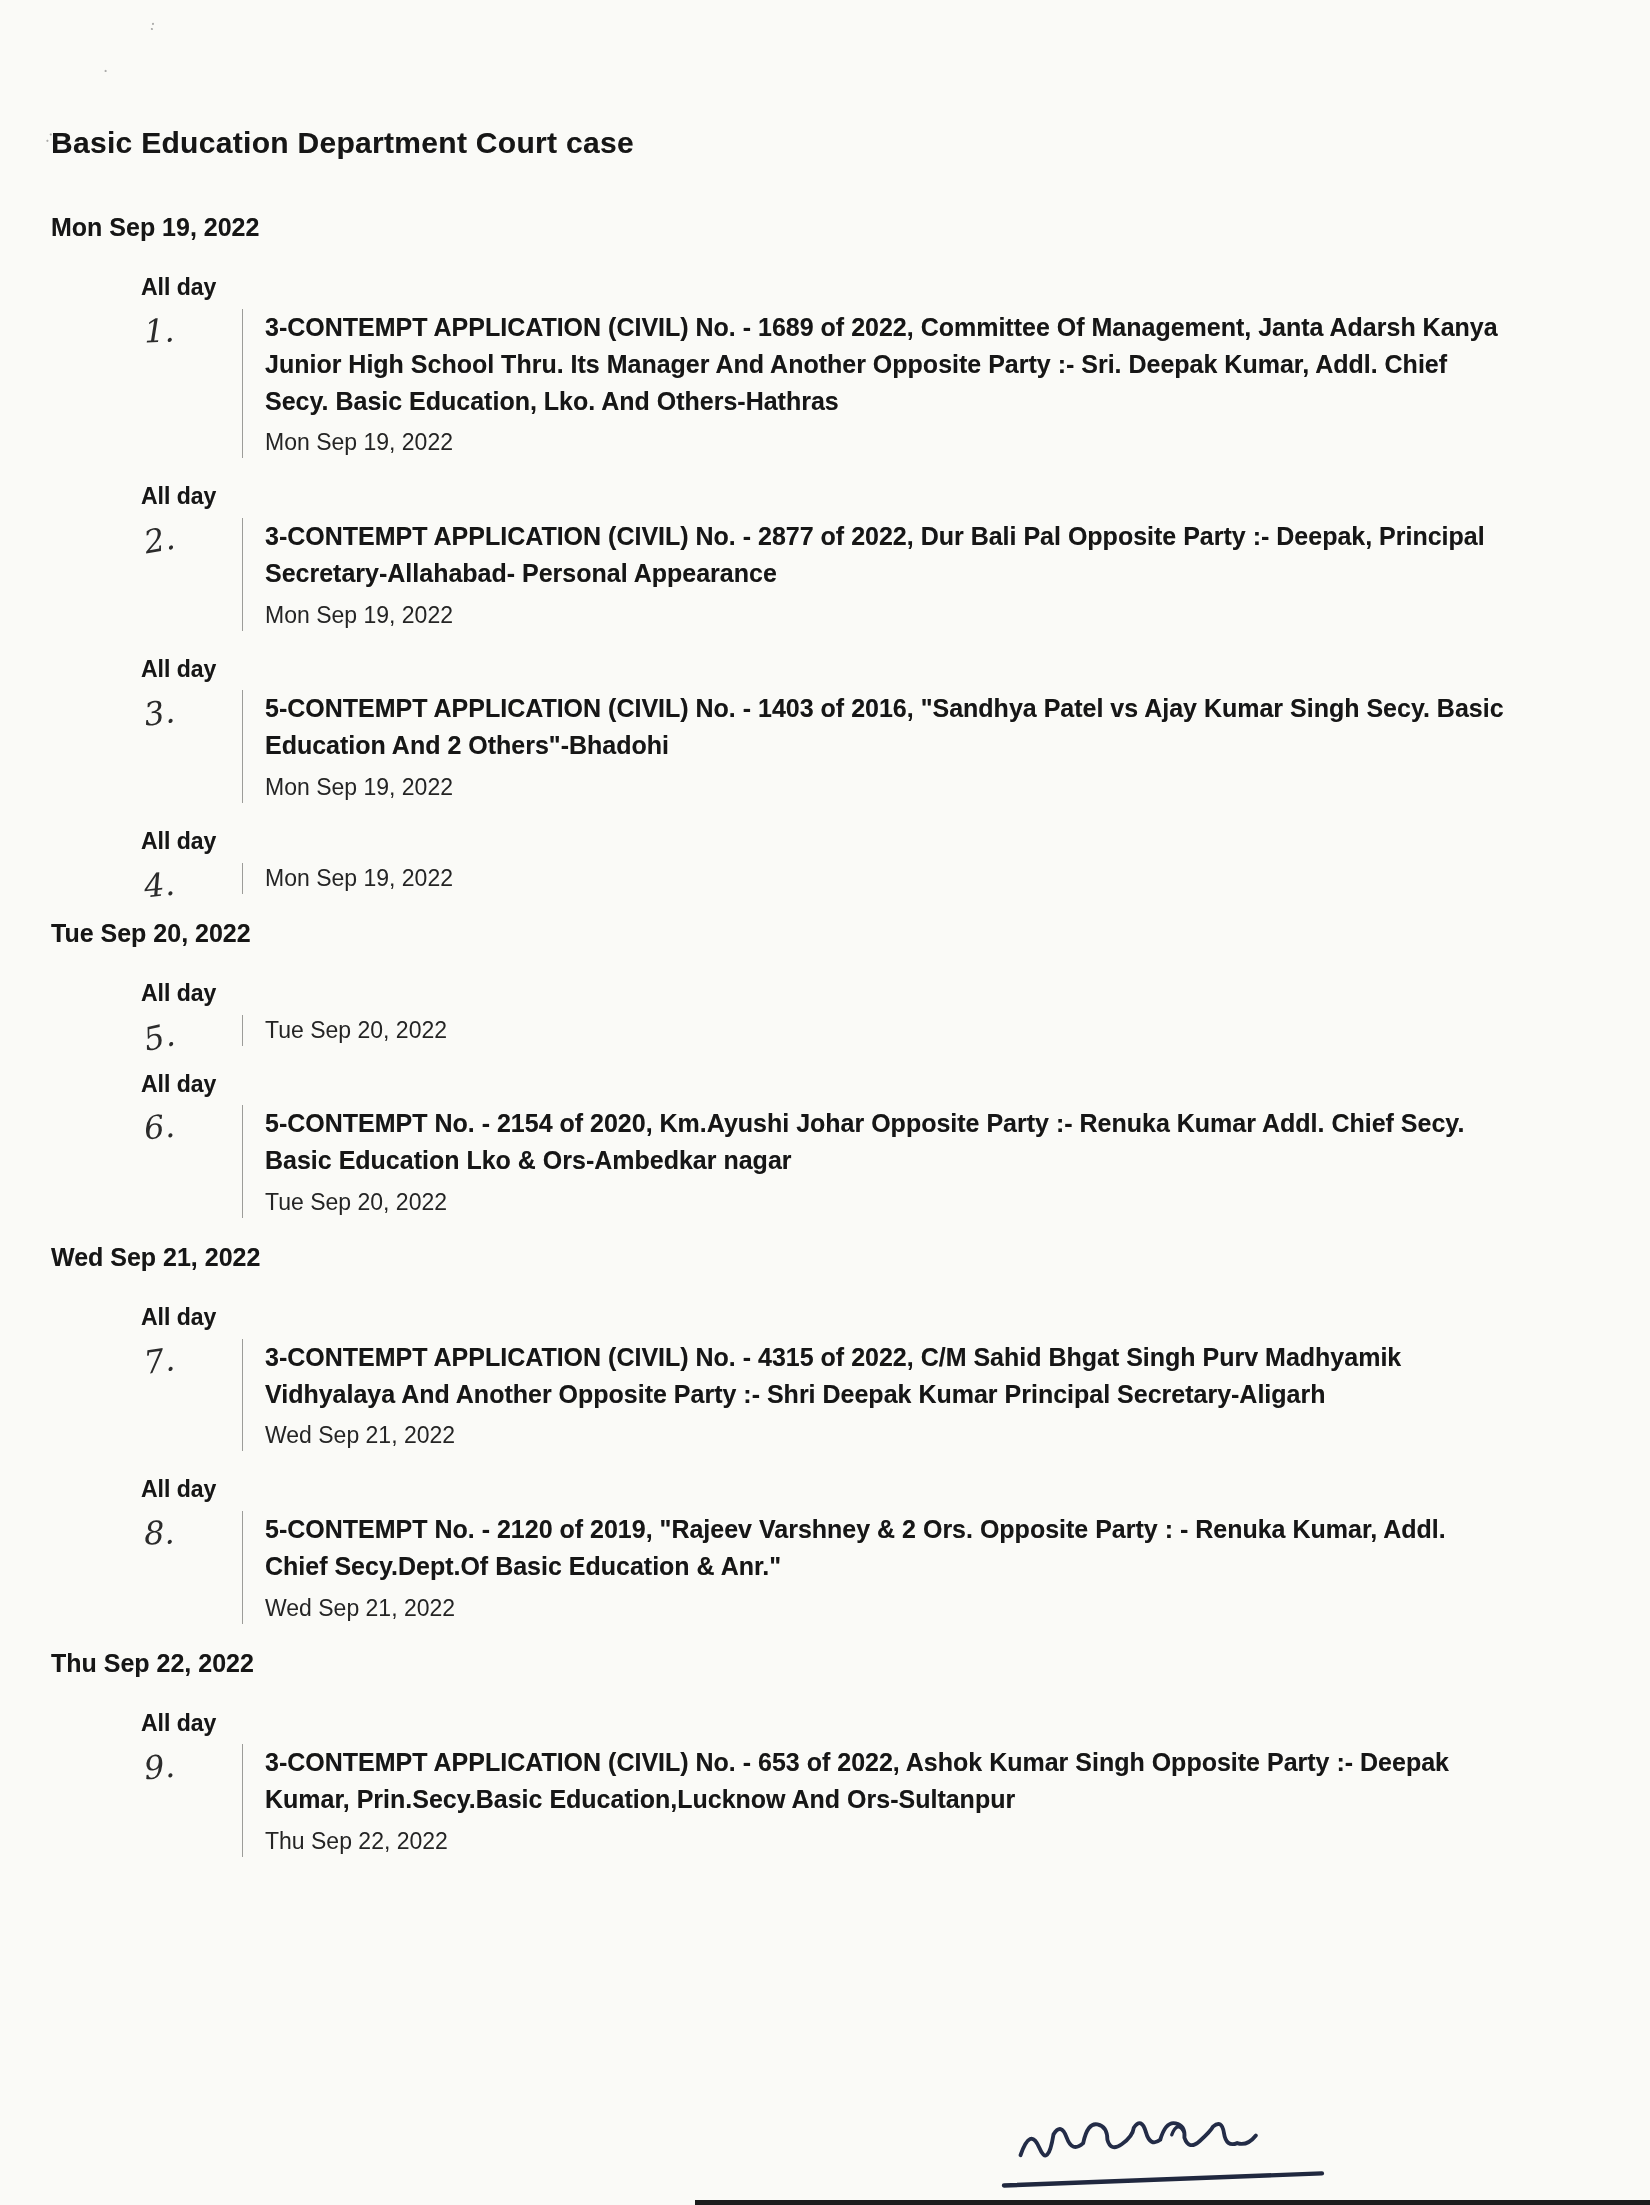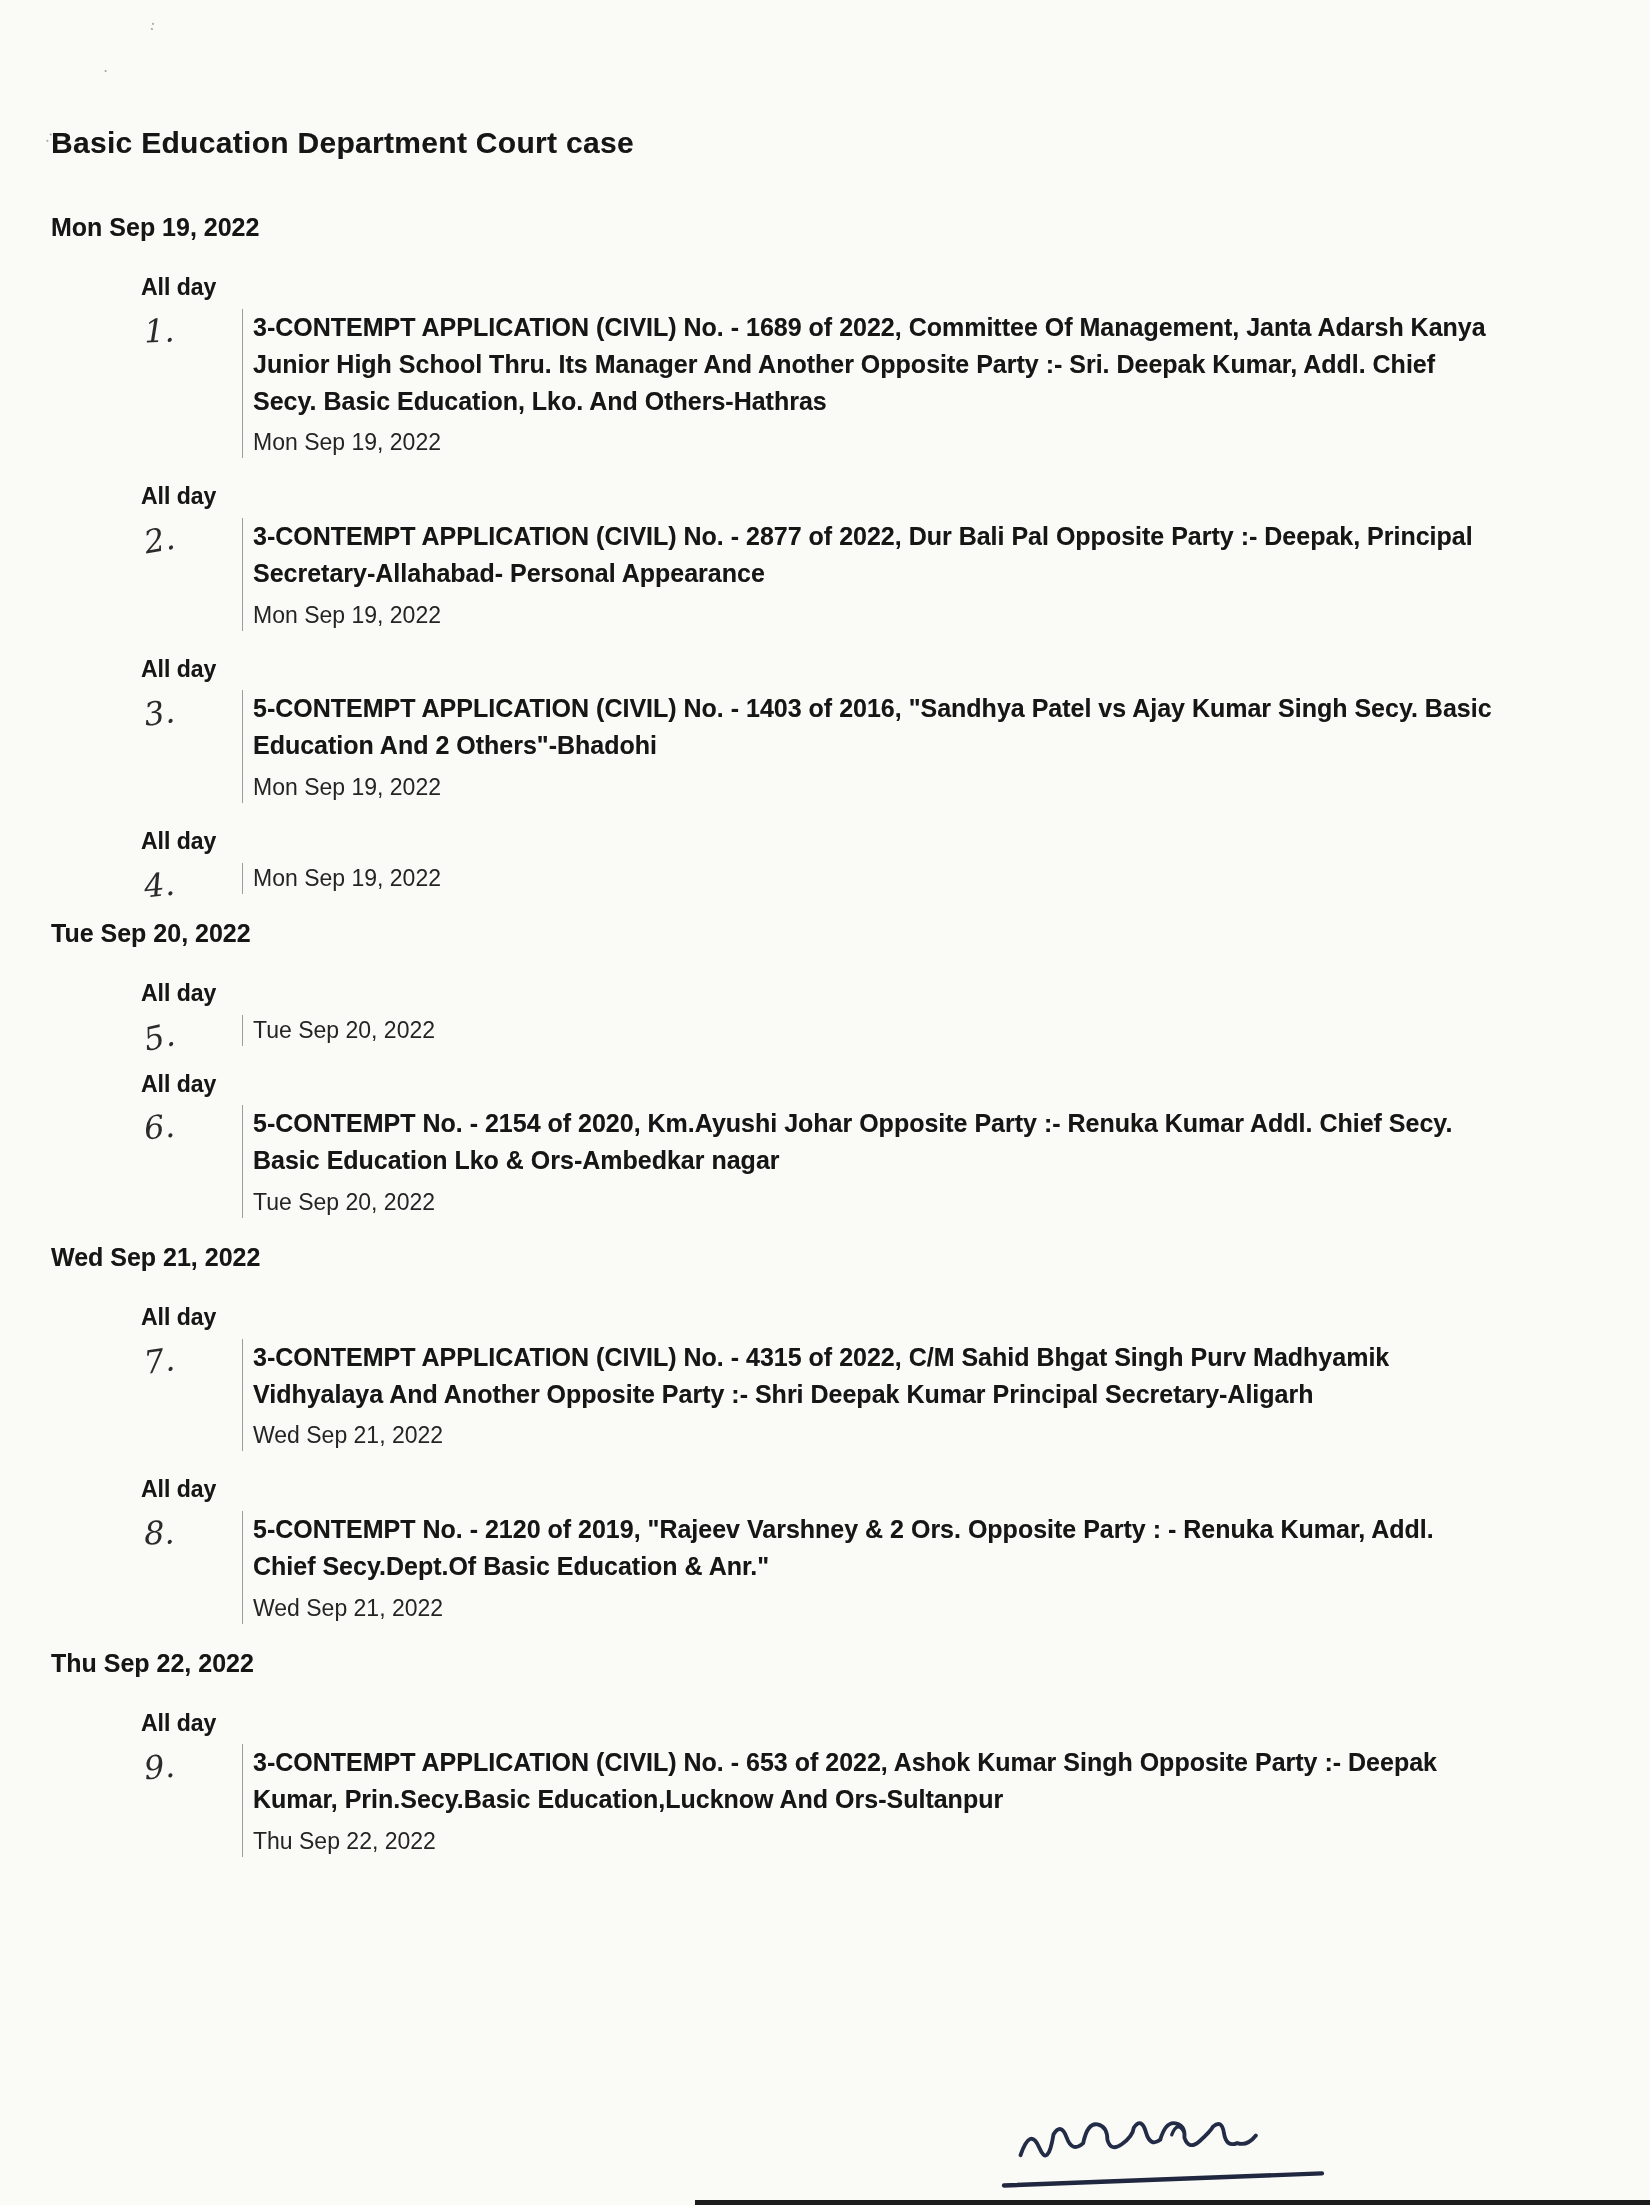--- a/index.html
+++ b/index.html
@@ -50,21 +50,21 @@
     top: 3.3px;
     font-family: "DejaVu Serif", serif;
     font-style: italic;
     font-size: 32px;
     color: #2b2b2b;
     transform-origin: center;
   }
   .entry {
     margin-left: 191px;
     border-left: 1.7px solid #9c9c99;
-    padding-left: 10px;
+    padding-left: 22px;
     max-width: 1240px;
   }
   .entry-title {
     font-size: 25px;
     line-height: 37px;
     font-weight: 700;
     text-shadow: 0 0 0.6px rgba(20,20,20,.35);
   }
   .entry-date {
     font-size: 23px;

